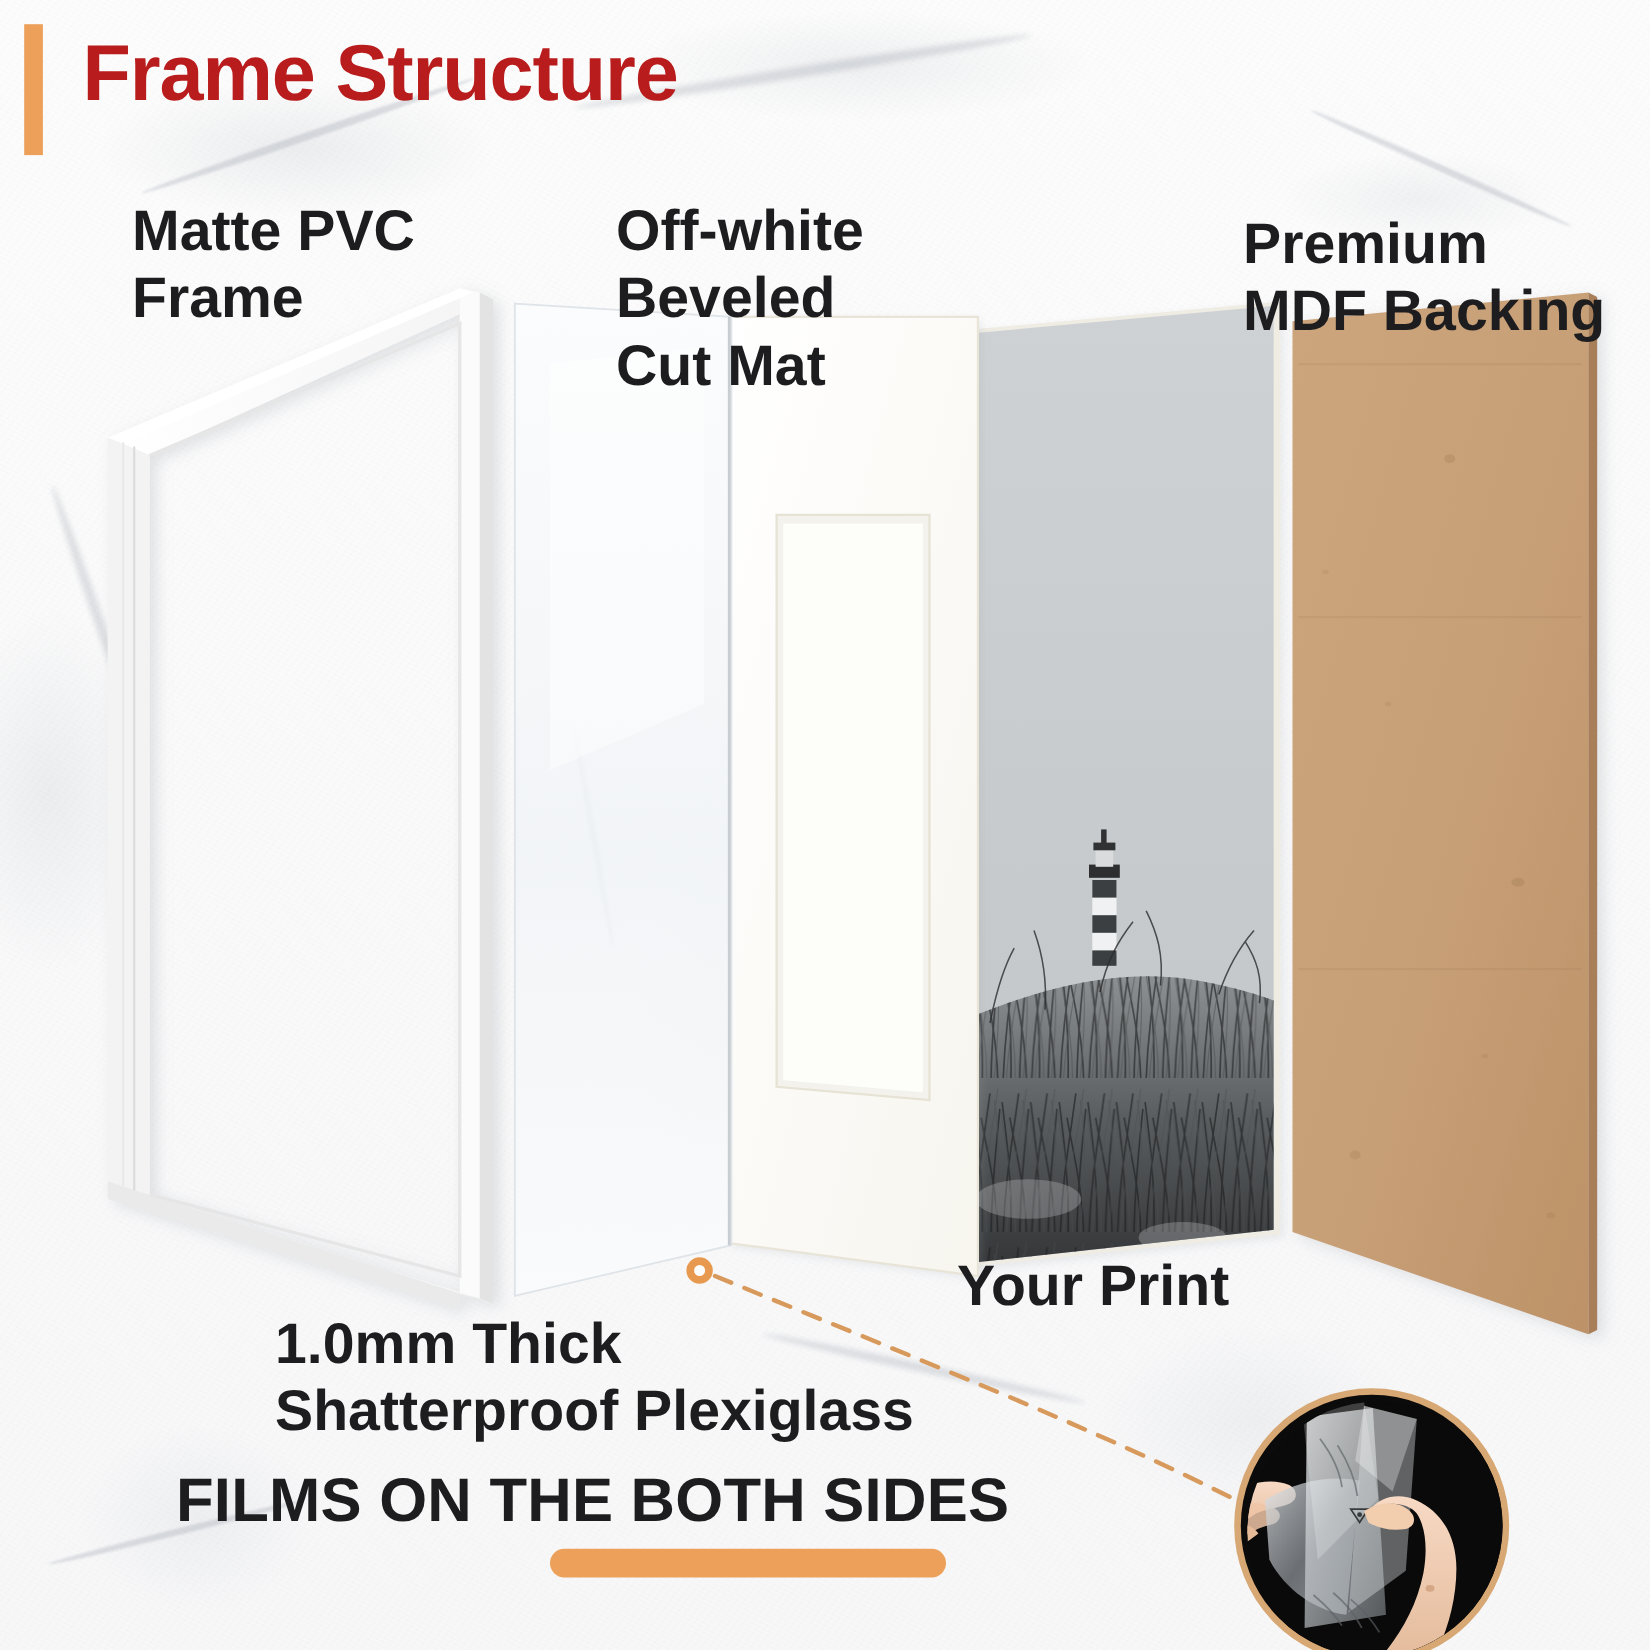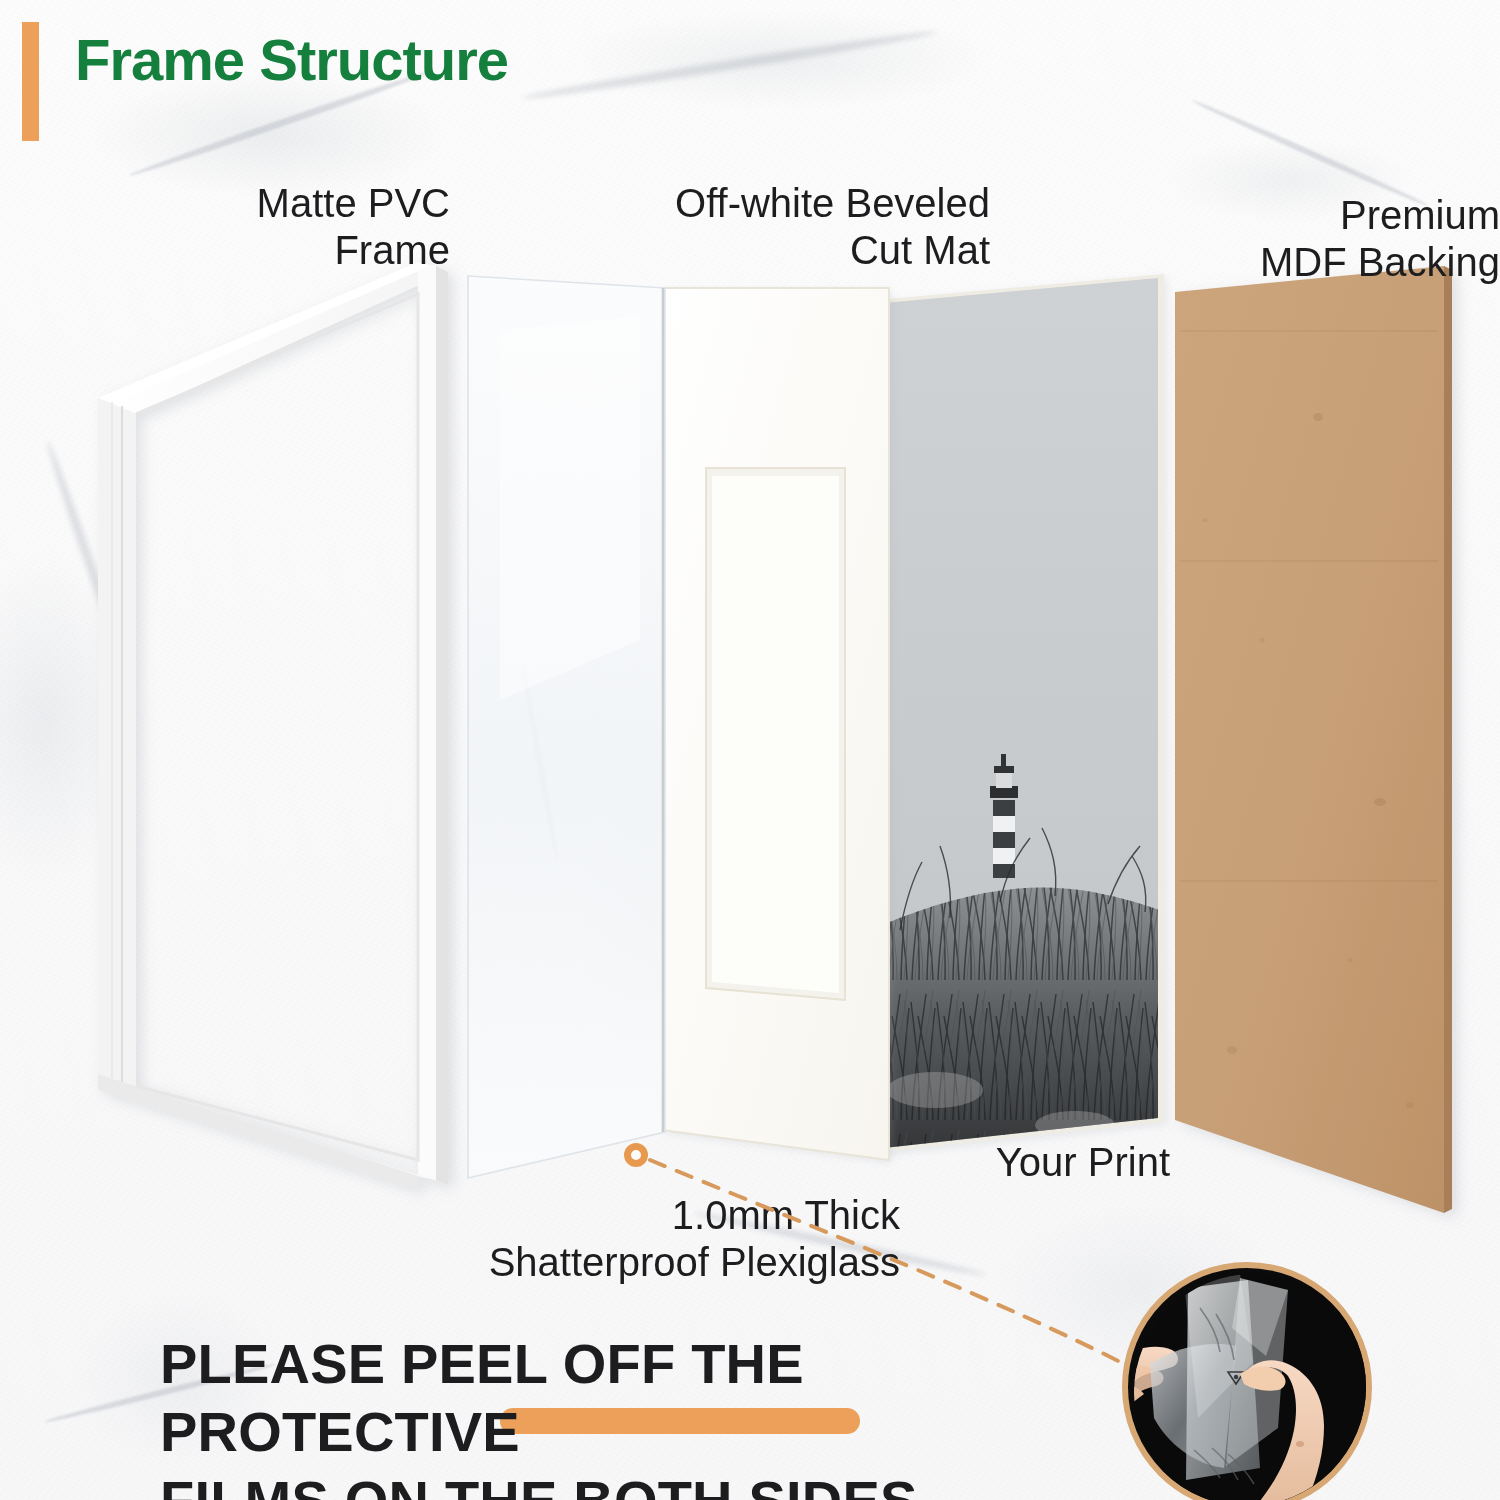--- a/index.html
+++ b/index.html
@@ -24,26 +24,26 @@
   .vein{position:absolute;background:rgba(150,157,168,.30);border-radius:50%;filter:blur(1.1px);}
   .vein2{position:absolute;background:rgba(120,128,140,.22);border-radius:50%;filter:blur(2.4px);}
   .grain{position:absolute;inset:0;opacity:.5;
     background-image:
       repeating-linear-gradient(27deg, rgba(140,148,160,.045) 0 1px, rgba(0,0,0,0) 1px 4px),
       repeating-linear-gradient(-53deg, rgba(140,148,160,.04) 0 1px, rgba(0,0,0,0) 1px 6px);
   }
 
   
   .accent-bar{position:absolute;left:22px;top:22px;width:17px;height:119px;background:#eda059;}
-  .title{position:absolute;left:75px;top:30px;font-size:58px;font-weight:bold;
-    color:#15803d;letter-spacing:-1px;line-height:1.05;white-space:nowrap;}
-
-  
-  .lbl{position:absolute;color:#1d1d1f;font-size:40px;line-height:1.18;text-align:right;
-       white-space:pre-line;font-weight:400;}
+  .title{position:absolute;left:75px;top:30px;font-size:72px;font-weight:bold;
+    color:#b91c1c;letter-spacing:-1px;line-height:1.05;white-space:nowrap;}
+
+  
+  .lbl{position:absolute;color:#1d1d1f;font-size:52px;line-height:1.18;text-align:left;
+       white-space:pre-line;font-weight:700;}
   #lbl-frame  {left:120px;top:180px;width:330px;}
   #lbl-mat    {left:560px;top:180px;width:430px;}
   #lbl-mdf    {left:1130px;top:192px;width:370px;}
   #lbl-plexi  {left:250px;top:1192px;width:650px;}
   #lbl-print  {left:870px;top:1139px;width:300px;}
 
   
   .stack{position:absolute;left:0;top:0;width:1500px;height:1500px;}
   .stack svg{position:absolute;left:0;top:0;}
 
@@ -318,16 +318,15 @@
                  C 138 124, 126 122, 116 116 Z" fill="#f2cdae"></path>
         <ellipse cx="172" cy="176" rx="4" ry="3" fill="#cf9f7d" opacity=".8"></ellipse>
       </g>
     </g>
   </svg>
 </div>
 
 <div class="hl"></div>
 <div class="notice">
   <div class="notice-lines">
-    <div>PLEASE PEEL OFF THE PROTECTIVE</div>
     <div><span>FILMS ON THE </span><span>BOTH SIDES</span></div>
   </div>
 </div>
 
 </body></html>

